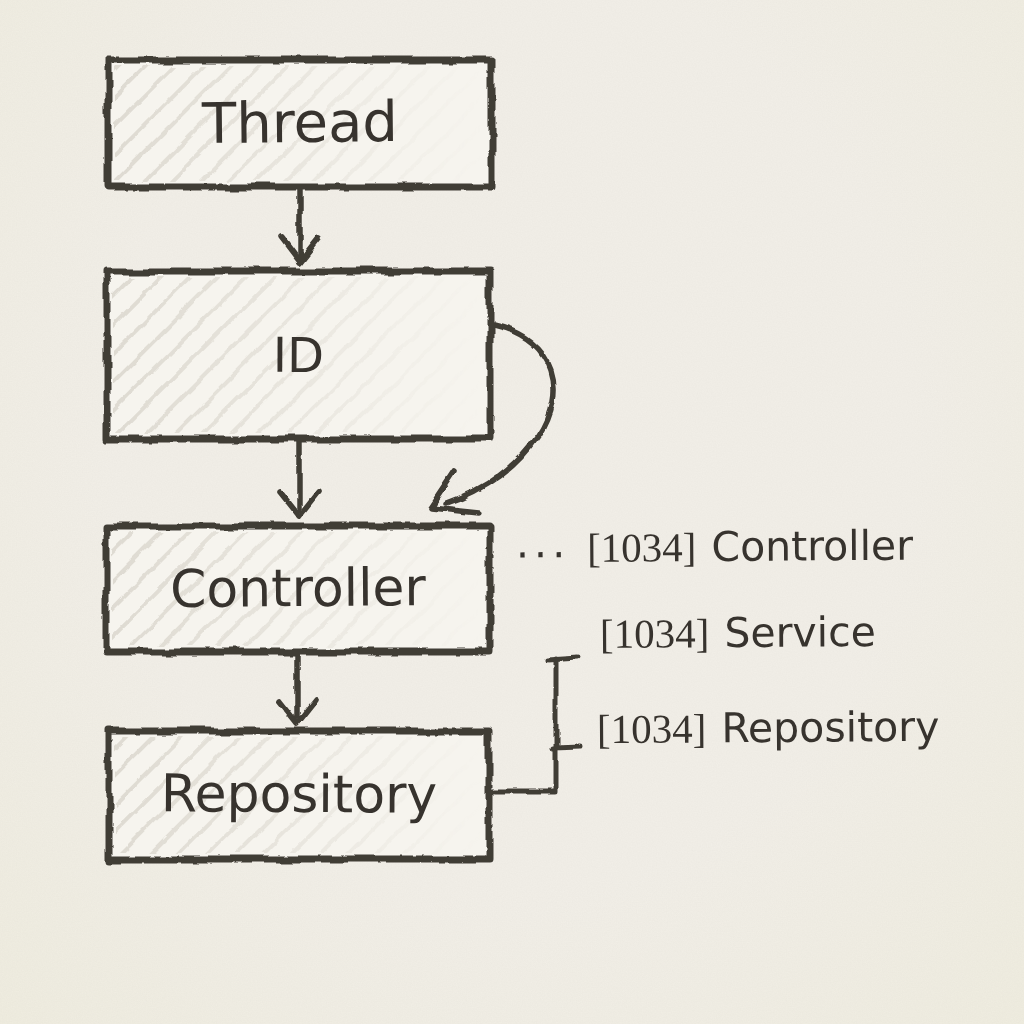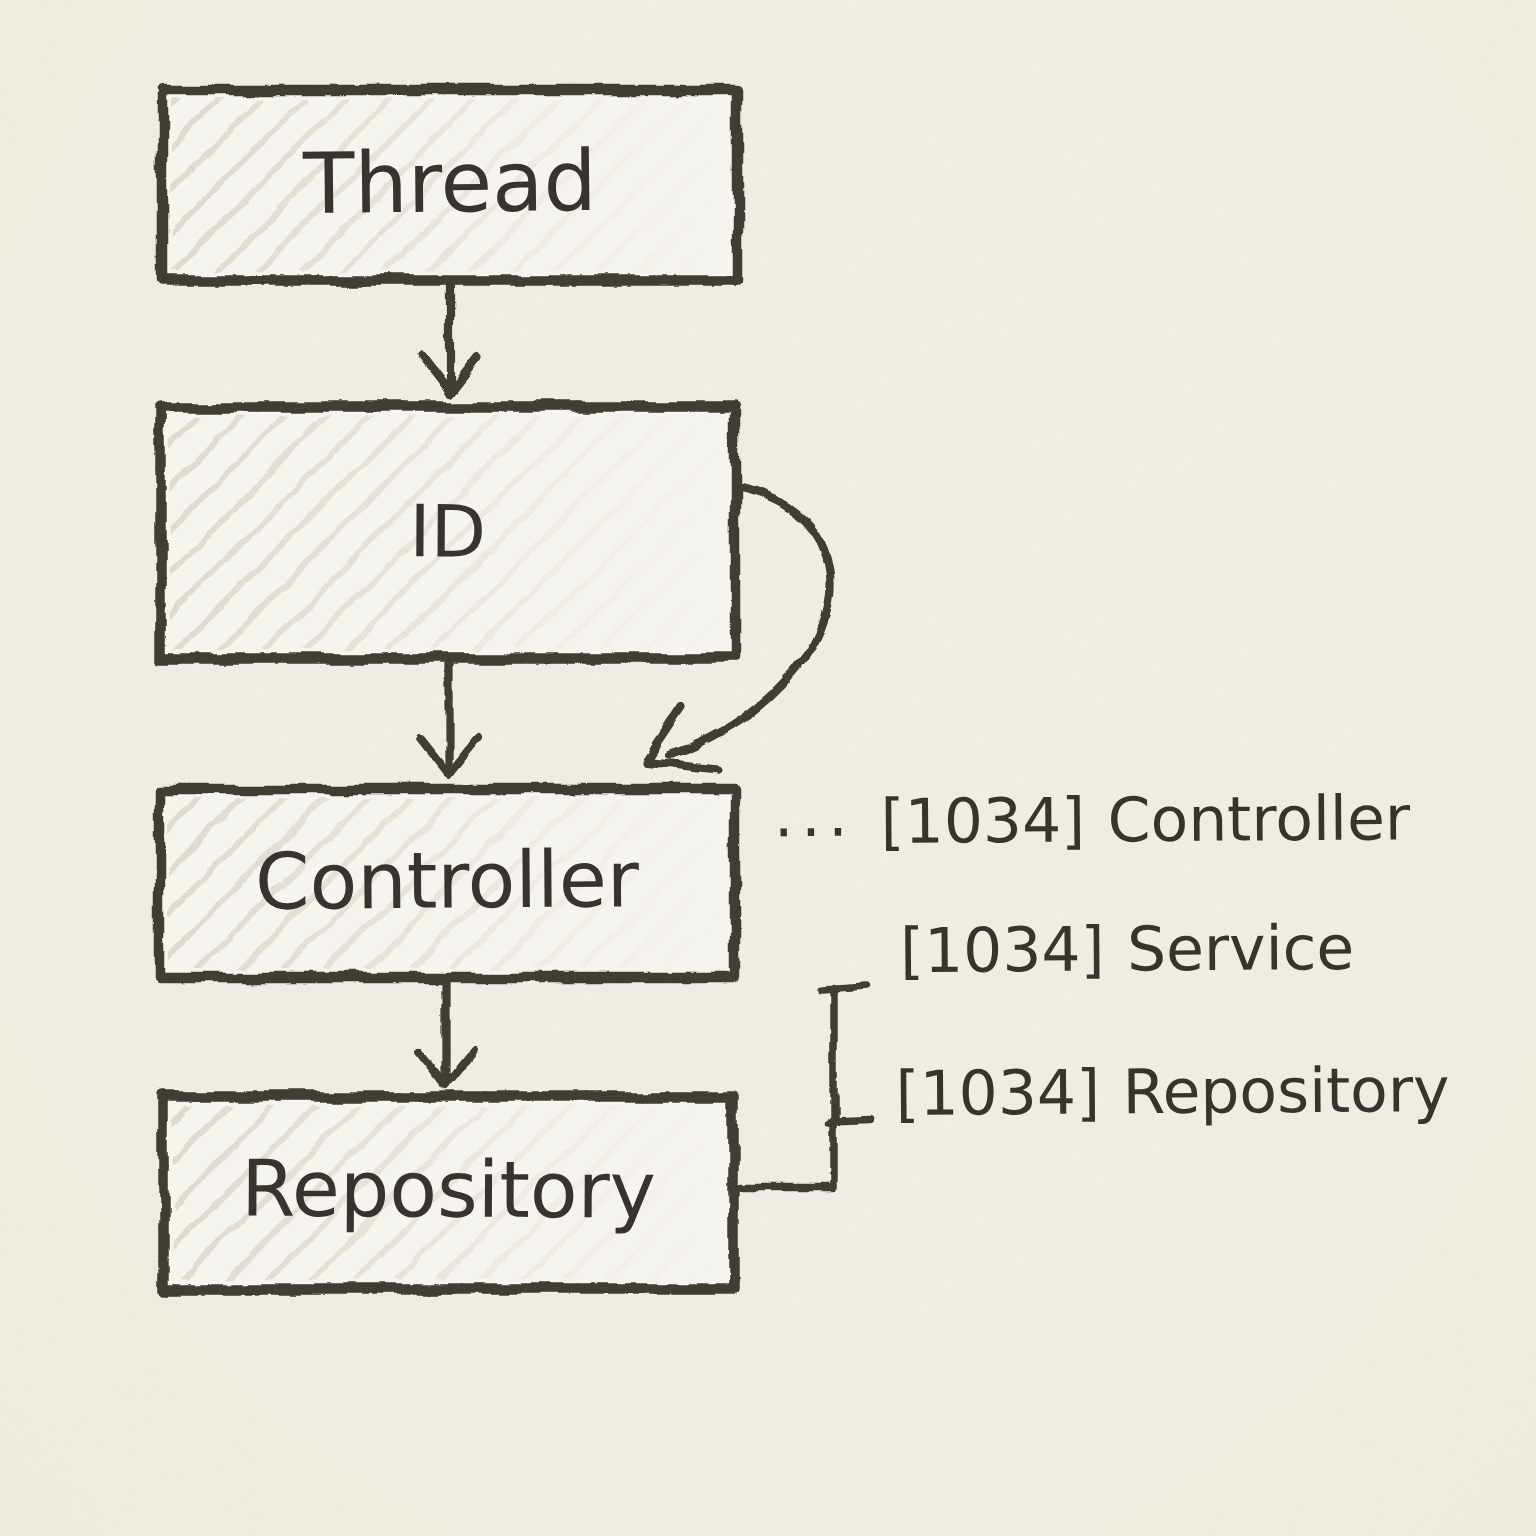--- a/index.html
+++ b/index.html
@@ -25,21 +25,21 @@
     text-align:center;color:var(--text);line-height:1.22;letter-spacing:0px;
   }
   .lbl-thread{font-size:56px;transform:rotate(-0.6deg);}
   .lbl-transaction{font-size:48px;transform:rotate(0.3deg);}
   .lbl-controller{font-size:52px;transform:rotate(-0.4deg);}
   .lbl-repository{font-size:52px;transform:rotate(0.3deg);}
   .log{
     position:absolute;display:flex;align-items:baseline;white-space:nowrap;
     color:var(--text);font-size:41px;line-height:1;transform:rotate(-0.4deg);
   }
-  .log .tag{margin-right:15px;}
+  .log .tag{margin-right:15px;font-family:Liberation Serif, serif;}
   .log .prefix{margin-right:17px;letter-spacing:5px;transform:translateY(-5px);display:inline-block;}
 </style>
 </head>
 <body>
 
 <div class="stage">
 
   <svg class="scene" width="1024" height="1024" viewBox="0 0 1024 1024">
     <defs>
       <filter id="rough" x="-8%" y="-8%" width="116%" height="116%">

